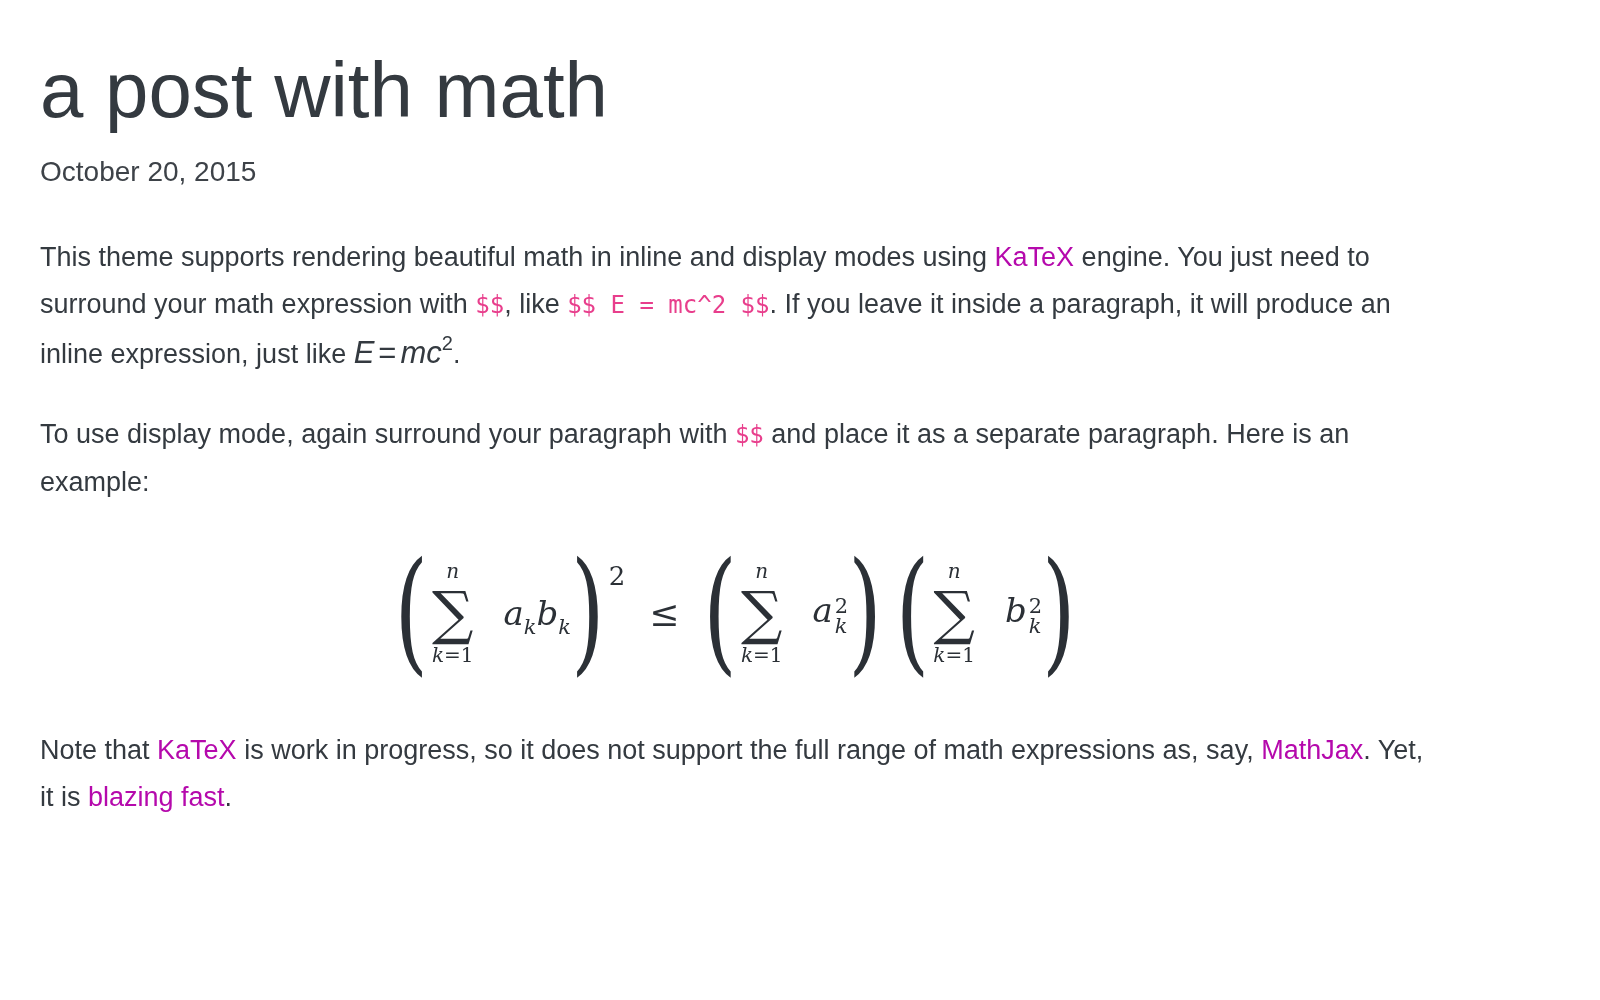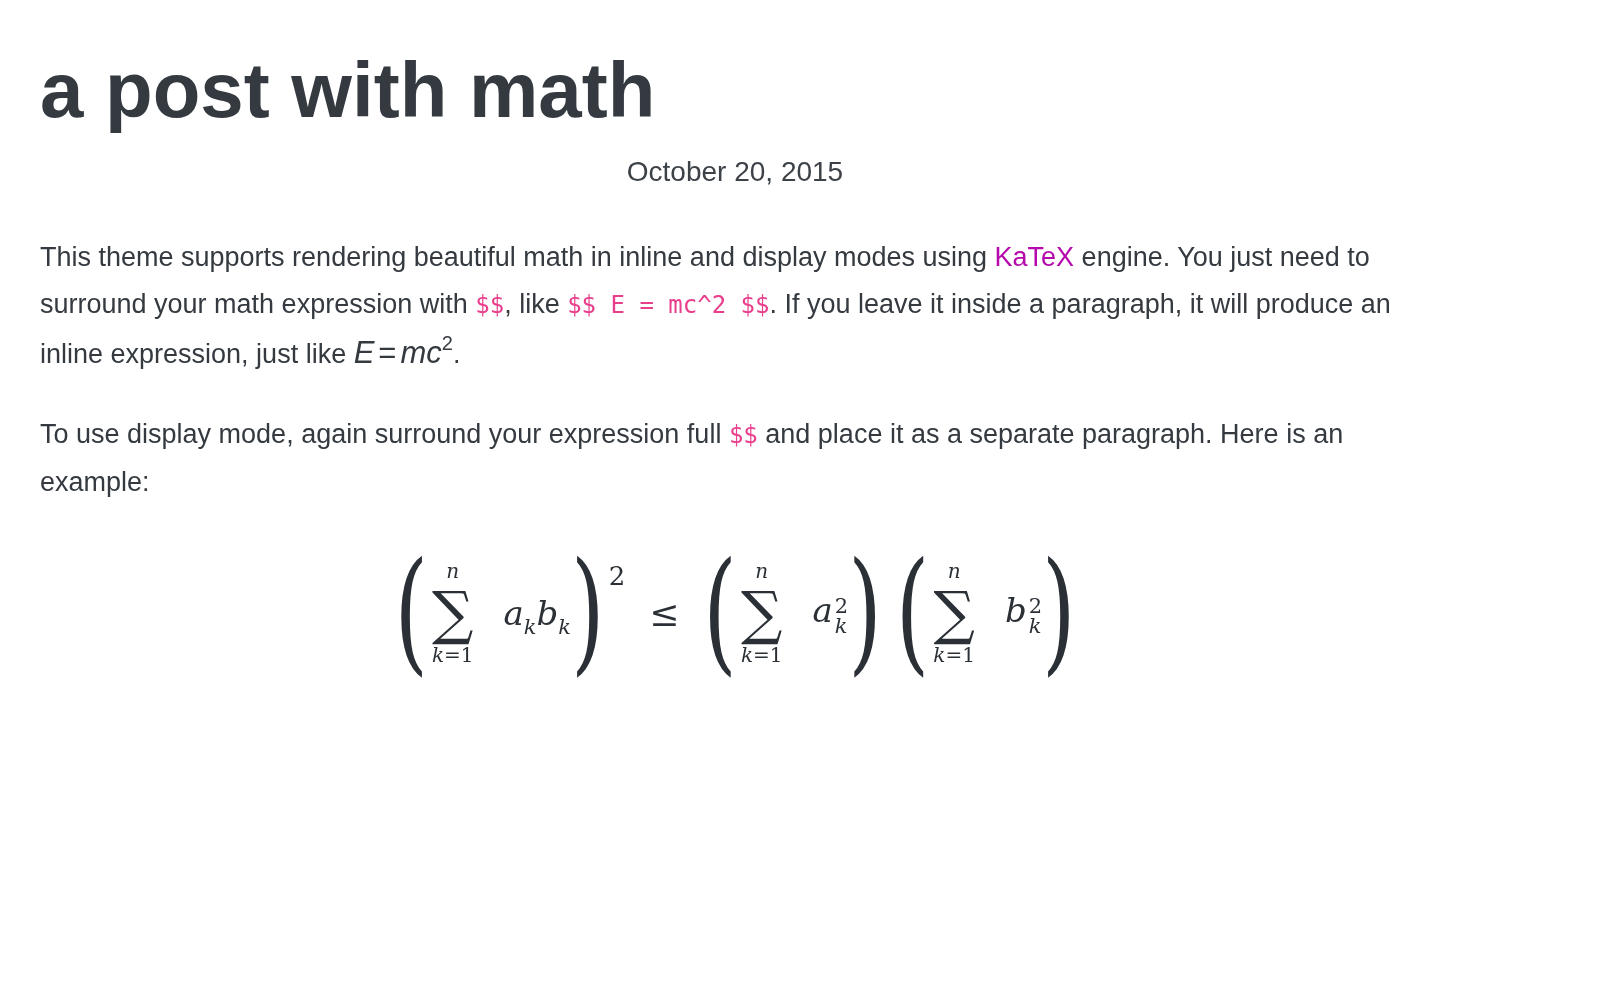--- a/index.html
+++ b/index.html
@@ -14,30 +14,29 @@
     font-family:"Liberation Sans","DejaVu Sans",sans-serif;
     color:var(--c-text);
   }
   .page{
     width:1430px;
     margin:0;
     padding:46px 0 60px 40px;
   }
   .post-title{
     font-size:78px;
-    font-weight:700;
+    font-weight:400;
     margin:0 0 20px 0;
     line-height:1.15;
     color:var(--c-text);
   }
   .post-meta{
     font-size:28px;
     margin:0 0 46px 0;
     color:#3d4248;
-    text-align:center;
   }
   p.body-text{
     font-size:27px;
     line-height:47px;
     margin:0 0 33px 0;
   }
   code.inline-code{
     font-family:"DejaVu Sans Mono","Liberation Mono",monospace;
     font-size:24px;
     color:var(--c-code);
@@ -146,21 +145,21 @@
 <body>
 
 <div class="page">
 
   <h1 class="post-title">a post with math</h1>
 
   <p class="post-meta">October 20, 2015</p>
 
   <p class="body-text"><span>This theme supports rendering beautiful math in inline and display modes using </span><a class="post-link">KaTeX</a><span> engine. You just need to surround your math expression with </span><code class="inline-code">$$</code><span>, like </span><code class="inline-code">$$ E = mc^2 $$</code><span>. If you leave it inside a paragraph, it will produce an inline expression, just like </span><span class="imath"><i>E</i><span class="mrel">=</span><i>mc</i><sup>2</sup></span><span>.</span></p>
 
-  <p class="body-text"><span>To use display mode, again surround your expression full </span><code class="inline-code">$$</code><span> and place it as a separate paragraph. Here is an example:</span></p>
+  <p class="body-text"><span>To use display mode, again surround your paragraph with </span><code class="inline-code">$$</code><span> and place it as a separate paragraph. Here is an example:</span></p>
 
   <div class="math-display">
 
     <span class="eq-group">
         <span class="paren">(</span>
         <span class="sumcol">
           <span class="lim-top">n</span>
           <span class="sigma">∑</span>
           <span class="lim-bot"><i>k</i><span>=1</span></span>
         </span>
@@ -190,14 +189,15 @@
           <span class="lim-top">n</span>
           <span class="sigma">∑</span>
           <span class="lim-bot"><i>k</i><span>=1</span></span>
         </span>
         <span class="terms"><i>b</i><span class="supsub"><span class="ss-sup">2</span><span class="ss-sub">k</span></span></span>
         <span class="paren">)</span>
       </span>
 
   </div>
 
+  <p class="body-text"><span>Note that </span><a class="post-link">KaTeX</a><span> is work in progress, so it does not support the full range of math expressions as, say, </span><a class="post-link">MathJax</a><span>. Yet, it is </span><a class="post-link">blazing fast</a><span>.</span></p>
 
 </div>
 
 </body></html>

